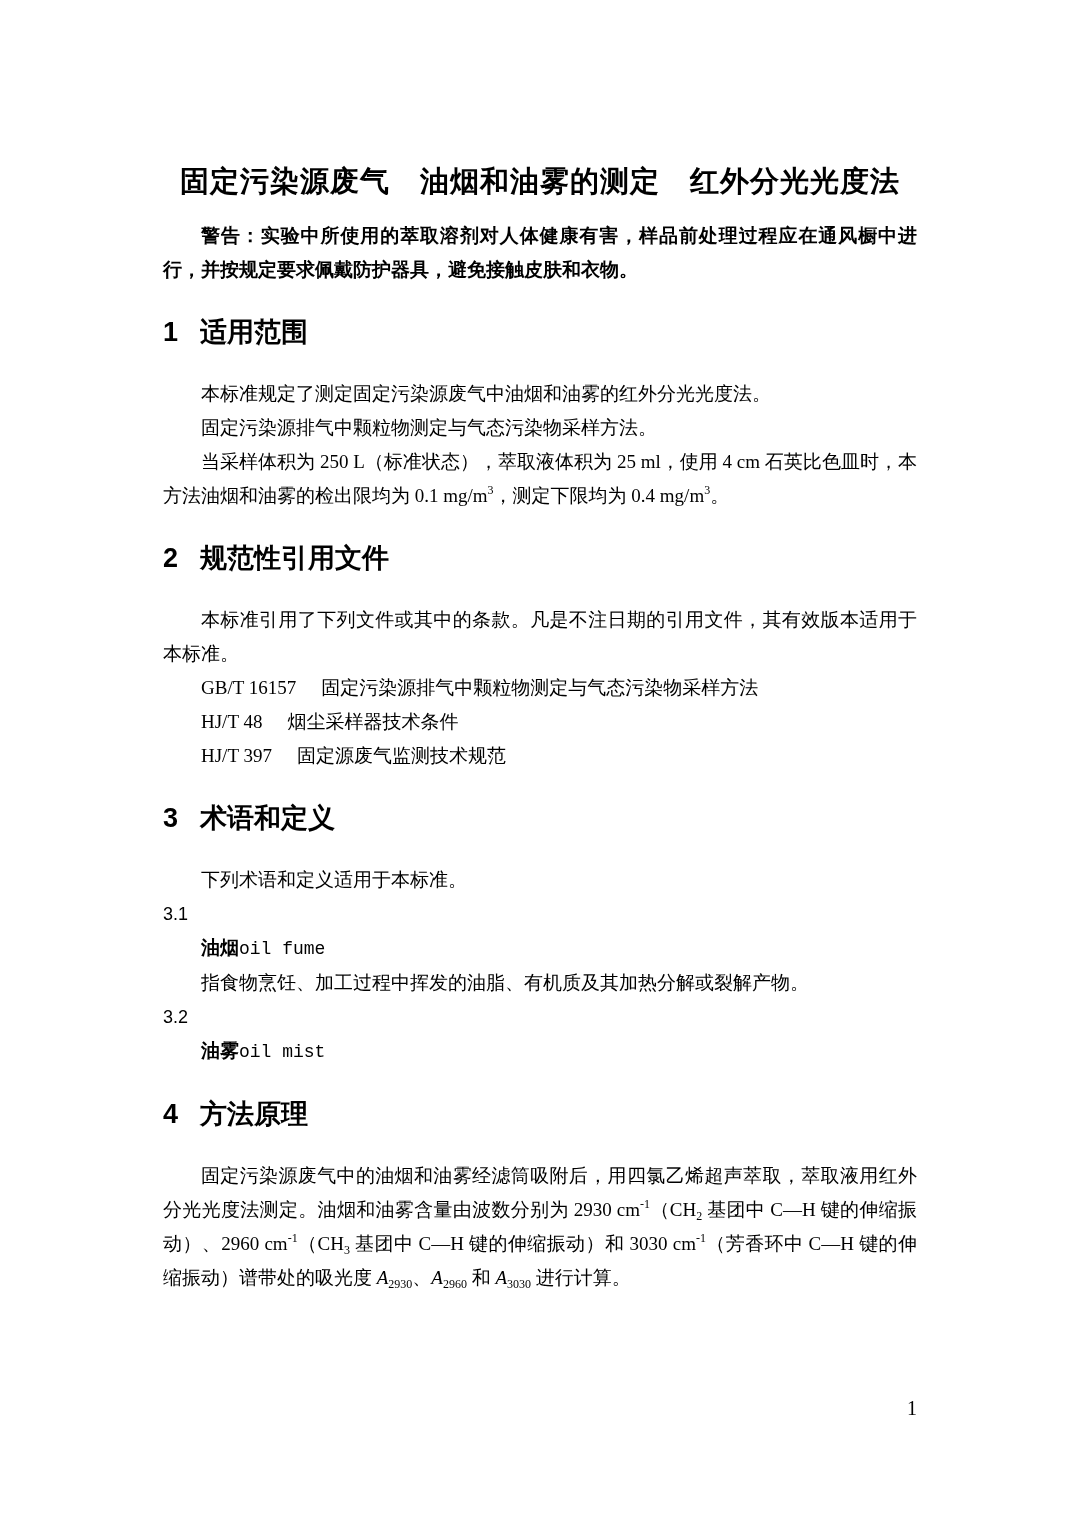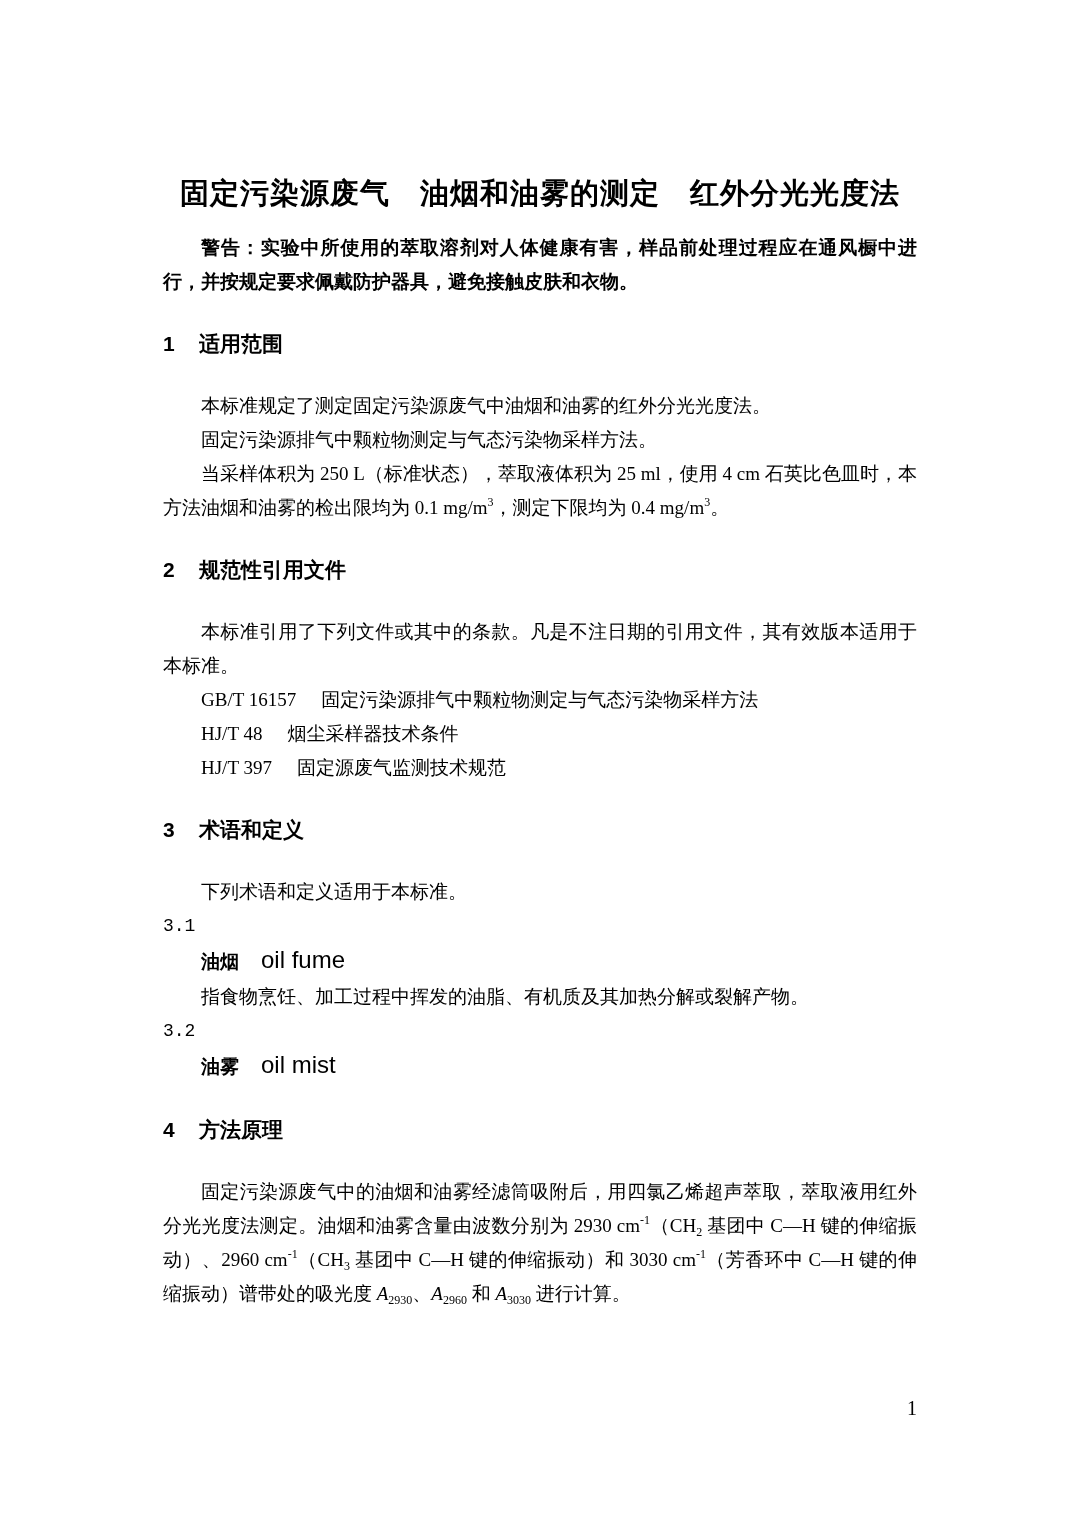--- a/index.html
+++ b/index.html
@@ -7,21 +7,21 @@
     position:relative;
     width:1080px;height:1527px;
     background:#ffffff;
     color:#000;
     font-family:"Liberation Serif","DejaVu Serif",serif;
     overflow:hidden;
     margin:0 auto;
   }
   .content{
     position:absolute;
-    left:163px;top:16px;
+    left:163px;top:4px;
     width:754px;
   }
   .doc-title{
     margin-top:157px;
     font-family:"Liberation Sans","DejaVu Sans",sans-serif;
     font-weight:bold;
     font-size:29px;
     line-height:40px;
     text-align:center;
     letter-spacing:1px;
@@ -33,21 +33,21 @@
     font-weight:bold;
     font-size:19px;
     line-height:34px;
     text-align:justify;
     text-indent:38px;
   }
   .sec-heading{
     margin-top:28px;
     font-family:"Liberation Sans","DejaVu Sans",sans-serif;
     font-weight:bold;
-    font-size:21px;
+    font-size:27px;
     line-height:34px;
   }
   .sec-heading .sec-num{display:inline-block;min-width:14px;margin-right:22px;}
   .para{
     margin:0;
     font-size:19px;
     line-height:34px;
     text-align:justify;
     text-indent:38px;
   }
@@ -58,38 +58,37 @@
   .ref-line{
     margin:0;
     font-size:19px;
     line-height:34px;
     padding-left:38px;
     white-space:nowrap;
   }
   .ref-title{margin-left:25px;}
   .term-num{
     margin:0;
-    font-family:Liberation Mono, monospace;
+    font-family:Liberation Sans, sans-serif;
     font-size:18px;
     line-height:34px;
   }
   .term-line{
     margin:0;
     line-height:34px;
     padding-left:38px;
   }
   .term-zh{
     font-family:"Liberation Sans","DejaVu Sans",sans-serif;
     font-weight:bold;
     font-size:19px;
   }
   .term-en{
-    font-family:Liberation Sans, sans-serif;
-    font-size:24px;
-    margin-left:22px;
+    font-family:Liberation Mono, monospace;
+    font-size:18px;
   }
   .page-num{
     position:absolute;
     top:1396px;
     right:163px;
     font-size:20px;
     line-height:24px;
   }
 </style>
 </head>

